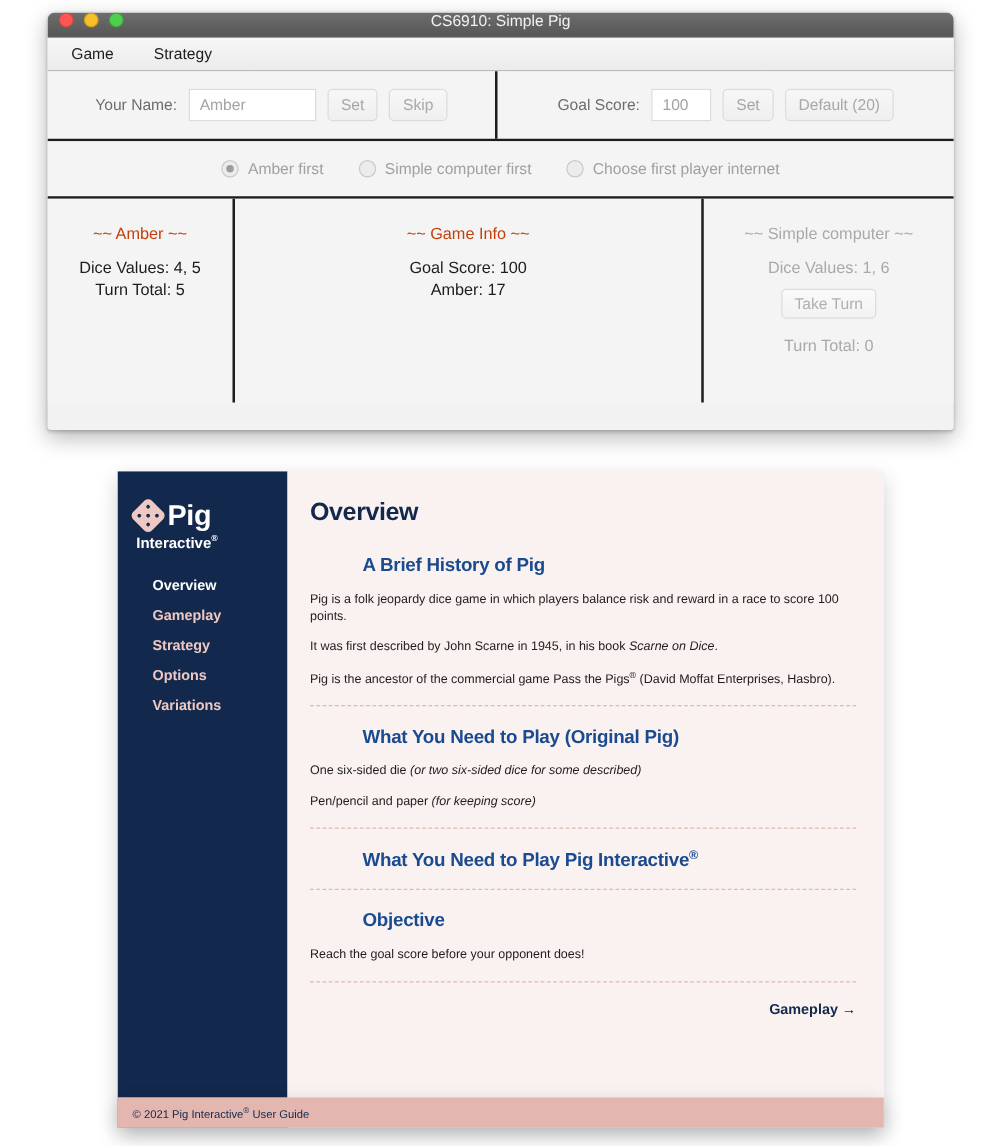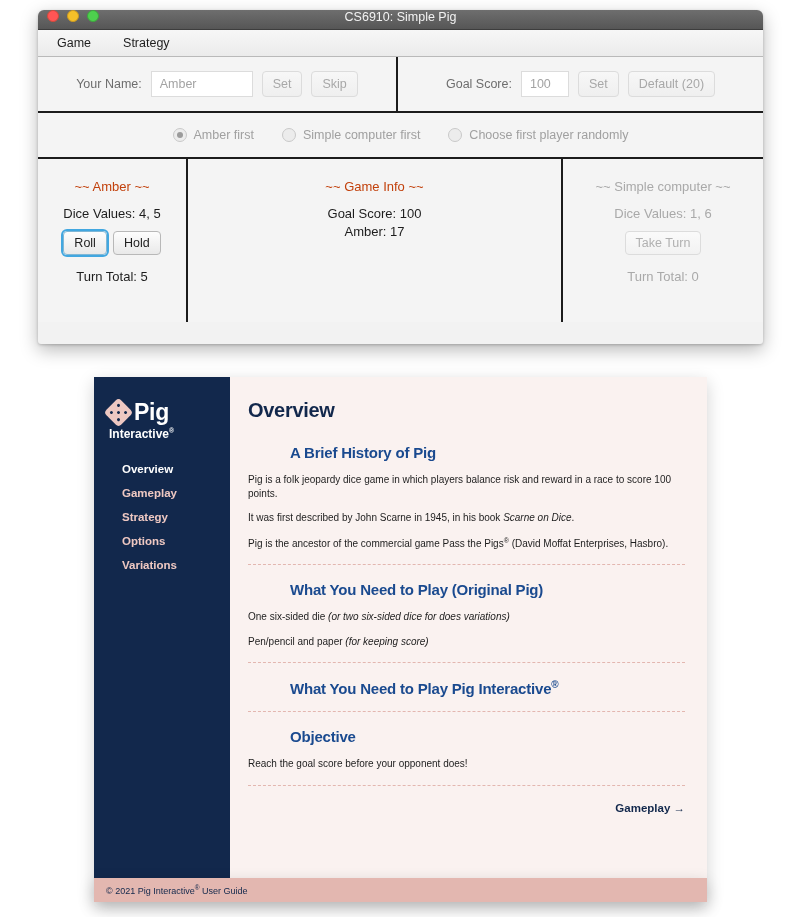--- a/index.html
+++ b/index.html
@@ -249,33 +249,29 @@
     <div class="radio-opt">
       <span class="radio sel"></span>
       <span class="radio-label">Amber first</span>
     </div>
     <div class="radio-opt">
       <span class="radio"></span>
       <span class="radio-label">Simple computer first</span>
     </div>
     <div class="radio-opt">
       <span class="radio"></span>
-      <span class="radio-label">Choose first player randomly</span>
+      <span class="radio-label">Choose first player internet</span>
     </div>
   </div>
 
   <div class="row-panels">
 
     <div class="panel left">
       <div class="panel-title">~~ Amber ~~</div>
       <div class="panel-line">Dice Values: 4, 5</div>
-      <div class="panel-btns">
-        <span class="gbtn focused">Roll</span>
-        <span class="gbtn">Hold</span>
-      </div>
       <div class="panel-line">Turn Total: 5</div>
     </div>
 
     <div class="panel mid">
       <div class="panel-title">~~ Game Info ~~</div>
       <div class="panel-line">Goal Score: 100</div>
       <div class="panel-line">Amber: 17</div>
     </div>
 
     <div class="panel right">
@@ -318,21 +314,21 @@
     <div class="h1">Overview</div>
 
     <div class="h2">A Brief History of Pig</div>
     <div class="para">Pig is a folk jeopardy dice game in which players balance risk and reward in a race to score 100 points.</div>
     <div class="para"><span>It was first described by John Scarne in 1945, in his book </span><em>Scarne on Dice</em><span>.</span></div>
     <div class="para"><span>Pig is the ancestor of the commercial game Pass the Pigs</span><sup>®</sup><span> (David Moffat Enterprises, Hasbro).</span></div>
 
     <hr class="hr">
 
     <div class="h2">What You Need to Play (Original Pig)</div>
-    <div class="para"><span>One six-sided die </span><em>(or two six-sided dice for does variations)</em></div>
+    <div class="para"><span>One six-sided die </span><em>(or two six-sided dice for some described)</em></div>
     <div class="para"><span>Pen/pencil and paper </span><em>(for keeping score)</em></div>
 
     <hr class="hr">
 
     <div class="h2"><span>What You Need to Play Pig Interactive</span><sup>®</sup></div>
 
     <hr class="hr">
 
     <div class="h2">Objective</div>
     <div class="para">Reach the goal score before your opponent does!</div>

